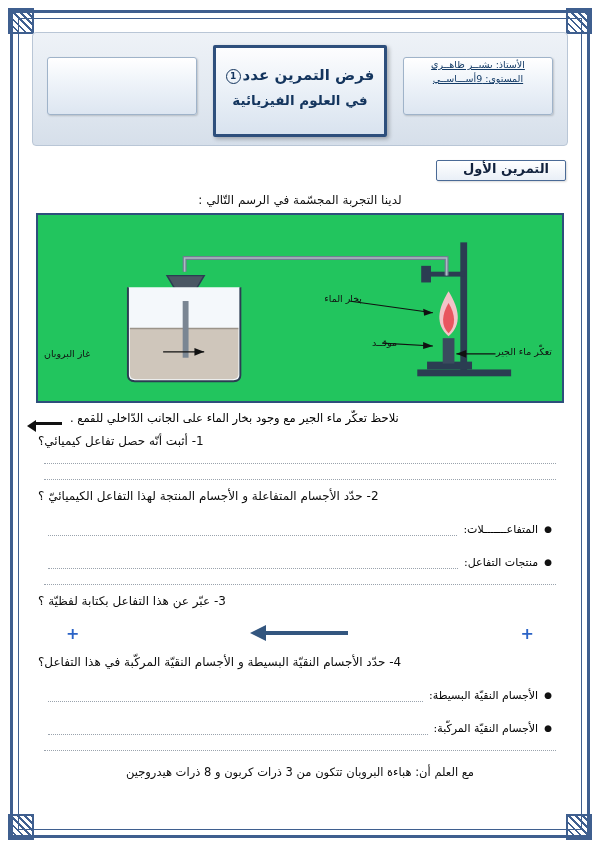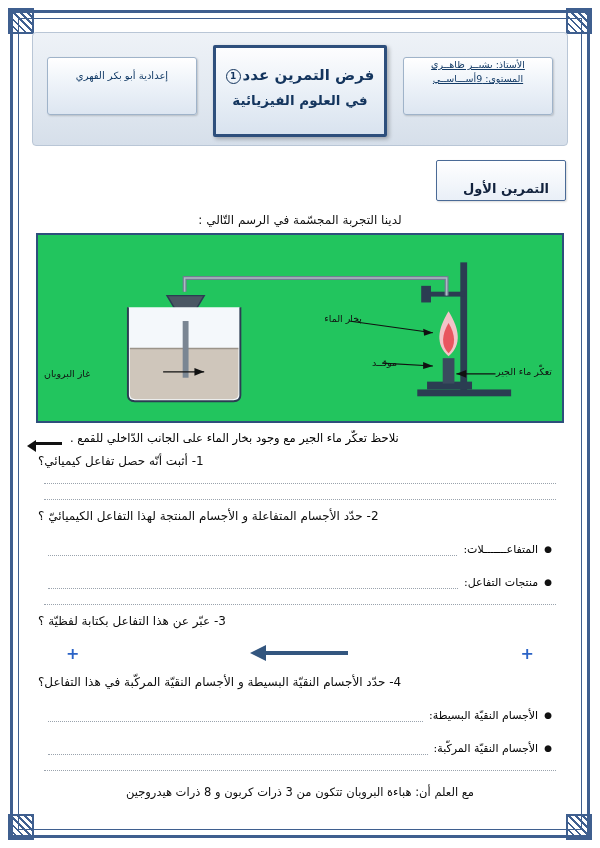--- a/index.html
+++ b/index.html
@@ -129,21 +129,21 @@
   
   .ex-title-row {
     margin: 14px 8px 0 8px;
     display: flex;
     justify-content: flex-start;
   }
   .ex-title {
     position: relative;
     border: 1px solid #4a6a96;
     background: linear-gradient(180deg,#ffffff,#e9eff7);
-    padding: 20px 16px 4px 26px;
+    padding: 0 16px 4px 26px;
     font-size: 13px;
     font-weight: bold;
     color: #12223d;
     border-radius: 2px;
     box-shadow: 1px 1px 2px rgba(0,0,0,.15);
   }
 
   .lead {
     margin: 12px 0 6px 0;
     text-align: center;
@@ -285,21 +285,20 @@
       </div>
 
       <div class="hdr-box hdr-center">
         <div class="t1">
           <span>فرض التمرين عدد</span><span class="circnum">1</span>
         </div>
         <div class="t2">في العلوم الفيزيائية</div>
       </div>
 
       <div class="hdr-box hdr-right">
-        <span class="ln">إعدادية أبو بكر الفهري</span>
       </div>
 
     </div>
 
     <div class="ex-title-row">
       <div class="ex-title">التمرين الأول</div>
     </div>
 
     <div class="lead">لدينا التجربة المجسّمة في الرسم التّالي :</div>
 

